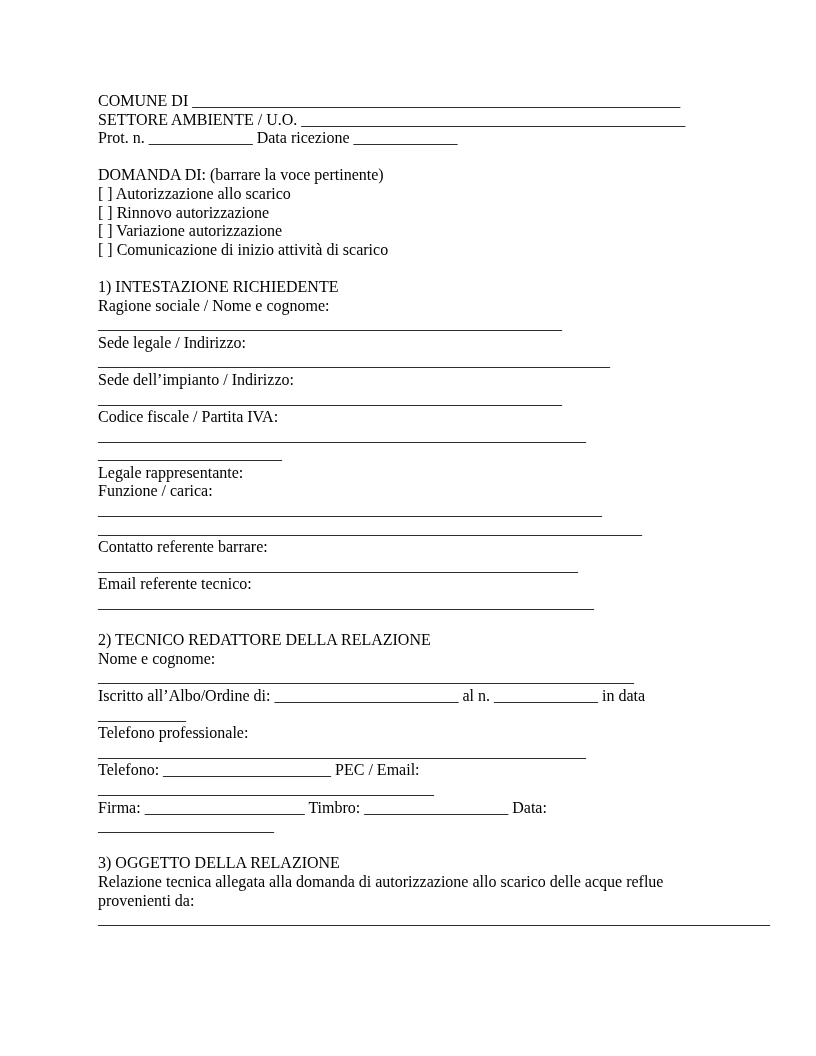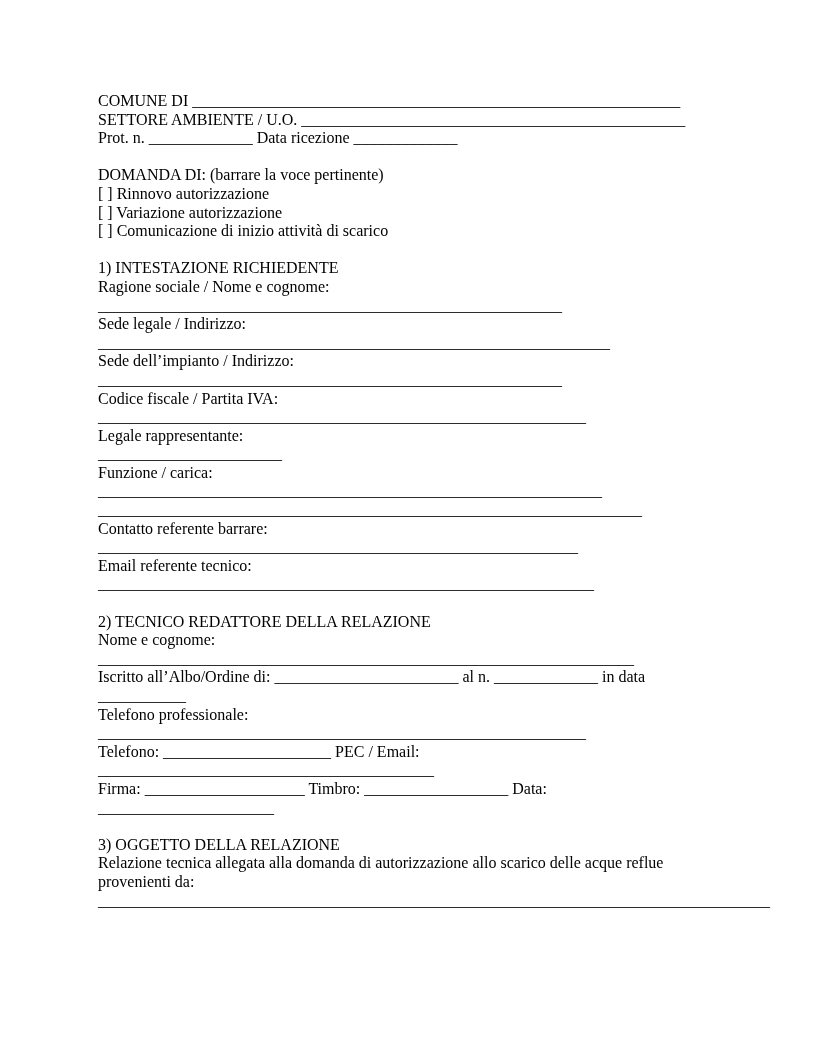--- a/index.html
+++ b/index.html
@@ -35,37 +35,38 @@
 
 <div class="page">
 
   <div class="line">COMUNE DI _____________________________________________________________</div>
   <div class="line">SETTORE AMBIENTE / U.O. ________________________________________________</div>
   <div class="line">Prot. n. _____________ Data ricezione _____________</div>
 
   <div class="gap"></div>
 
   <div class="line">DOMANDA DI: (barrare la voce pertinente)</div>
+  <div class="line">[ ] Autorizzazione allo scarico</div>
   <div class="line">[ ] Rinnovo autorizzazione</div>
   <div class="line">[ ] Variazione autorizzazione</div>
   <div class="line">[ ] Comunicazione di inizio attività di scarico</div>
 
   <div class="gap"></div>
 
   <div class="line">1) INTESTAZIONE RICHIEDENTE</div>
   <div class="line">Ragione sociale / Nome e cognome:</div>
   <div class="line">__________________________________________________________</div>
   <div class="line">Sede legale / Indirizzo:</div>
   <div class="line">________________________________________________________________</div>
   <div class="line">Sede dell’impianto / Indirizzo:</div>
   <div class="line">__________________________________________________________</div>
   <div class="line">Codice fiscale / Partita IVA:</div>
   <div class="line">_____________________________________________________________</div>
+  <div class="line">_______________________</div>
   <div class="line">Legale rappresentante:</div>
-  <div class="line">_______________________</div>
   <div class="line">Funzione / carica:</div>
   <div class="line">_______________________________________________________________</div>
   <div class="line">____________________________________________________________________</div>
   <div class="line">Contatto referente barrare:</div>
   <div class="line">____________________________________________________________</div>
   <div class="line">Email referente tecnico:</div>
   <div class="line">______________________________________________________________</div>
 
   <div class="gap"></div>
 

